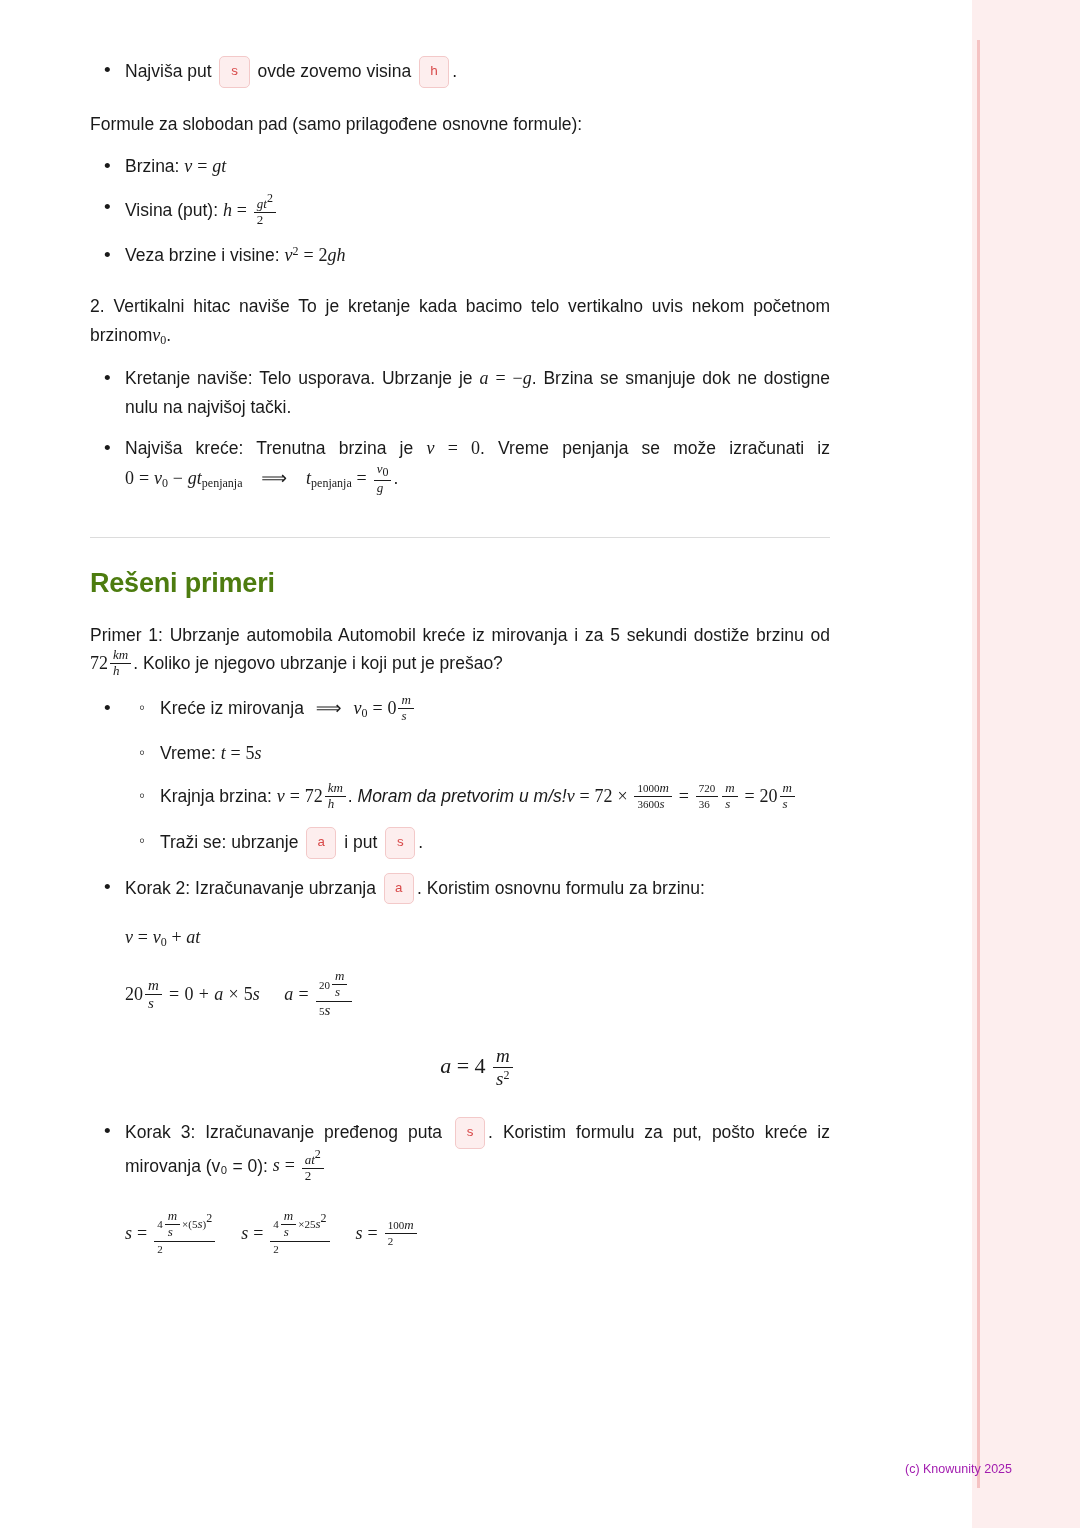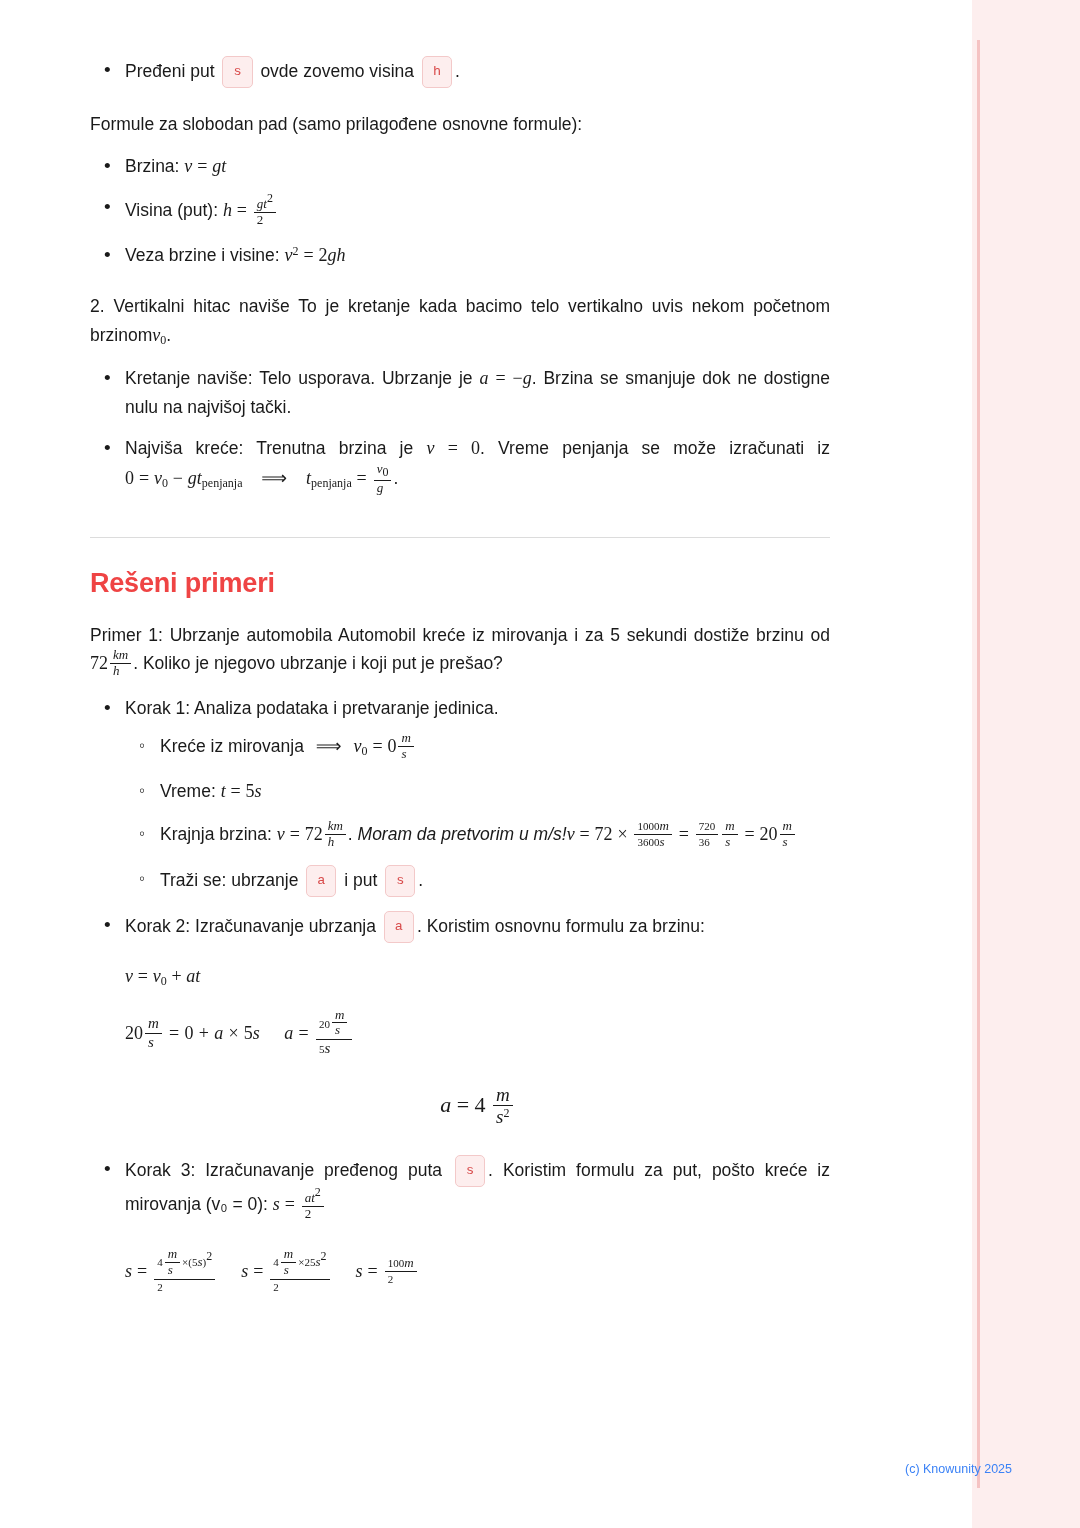--- a/index.html
+++ b/index.html
@@ -122,21 +122,21 @@
   .frac .num { display: block; padding: 0 3px; border-bottom: 1px solid #1a1a1a; }
   .frac .den { display: block; padding: 0 3px; }
   .frac.big { font-size: 15px; }
   .hr {
     border: 0;
     border-top: 1px solid #dcdcdc;
     margin: 40px 0 0 0;
     width: 740px;
   }
   h2.section {
-    color: #ef4444;
+    color: #4d7c0f;
     font-size: 27px;
     font-weight: bold;
     margin: 30px 0 0 0;
     letter-spacing: -0.2px;
   }
   .displaymath {
     text-align: center;
     font-family: "Liberation Serif", serif;
     font-size: 22px;
     margin: 26px 0 26px 0;
@@ -144,39 +144,39 @@
   .inlineblock-math {
     font-family: "Liberation Serif", serif;
     font-size: 19px;
     margin: 18px 0 0 0;
   }
   .footer {
     position: absolute;
     right: 68px;
     bottom: 52px;
     font-size: 12.5px;
-    color: #3b82f6;
+    color: #a21caf;
   }
   .sp { display: inline-block; width: 14px; }
   .sp-s { display: inline-block; width: 7px; }
   .nowrap { white-space: nowrap; }
 </style>
 </head>
 <body>
 
 <div class="page">
 
   <div class="right-strip"></div>
   <div class="right-strip-line"></div>
 
   <div class="content">
 
     <ul class="bullets">
       <li>
-        <span>Pređeni put</span>
+        <span>Najviša put</span>
         <span class="code">s</span>
         <span>ovde zovemo</span>
         <b>visina</b>
         <span class="code">h</span><span>.</span>
       </li>
     </ul>
 
     <p class="para">Formule za slobodan pad (samo prilagođene osnovne formule):</p>
 
     <ul class="bullets">
@@ -221,21 +221,20 @@
     <h2 class="section">Rešeni primeri</h2>
 
     <p class="para">
       <b>Primer 1: Ubrzanje automobila</b>
       <span>Automobil kreće iz mirovanja i za 5 sekundi dostiže brzinu od</span>
       <span class="nowrap"><span class="mn">72</span><span class="frac"><span class="num"><i>km</i></span><span class="den"><i>h</i></span></span></span><span>. Koliko je njegovo ubrzanje i koji put je prešao?</span>
     </p>
 
     <ul class="bullets">
       <li>
-        <b>Korak 1: Analiza podataka i pretvaranje jedinica.</b>
         <ul class="subbullets">
           <li>
             <span>Kreće iz mirovanja</span>
             <span class="sp-s"></span><span class="mo">⟹</span><span class="sp-s"></span>
             <span class="nowrap"><span class="mi">v</span><sub class="ms">0</sub> <span class="mo">=</span> <span class="mn">0</span><span class="frac"><span class="num"><i>m</i></span><span class="den"><i>s</i></span></span></span>
           </li>
           <li>
             <span>Vreme:</span>
             <span class="mi">t</span> <span class="mo">=</span> <span class="mn">5</span><span class="mi">s</span>
           </li>

